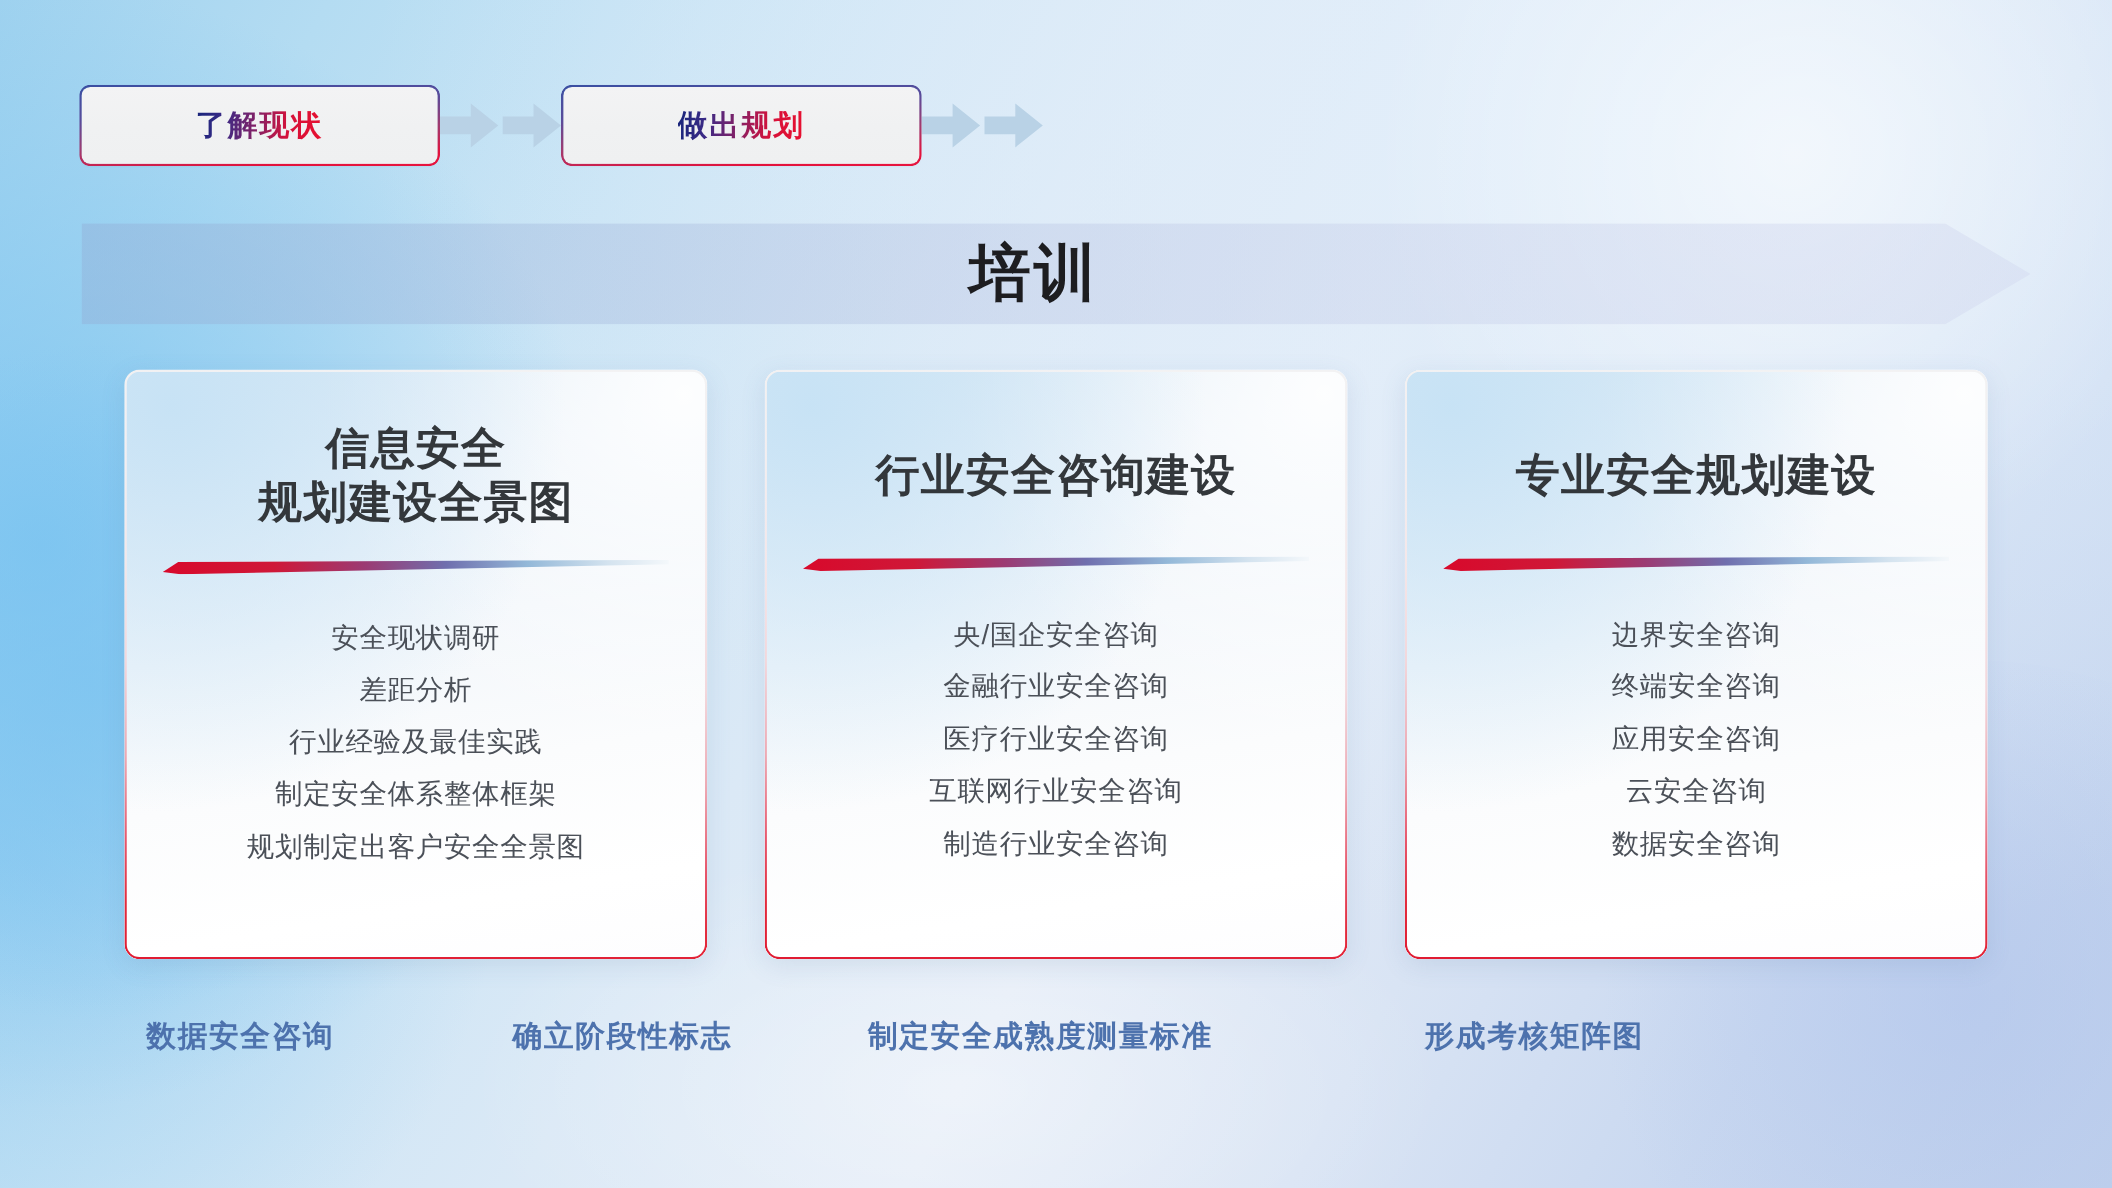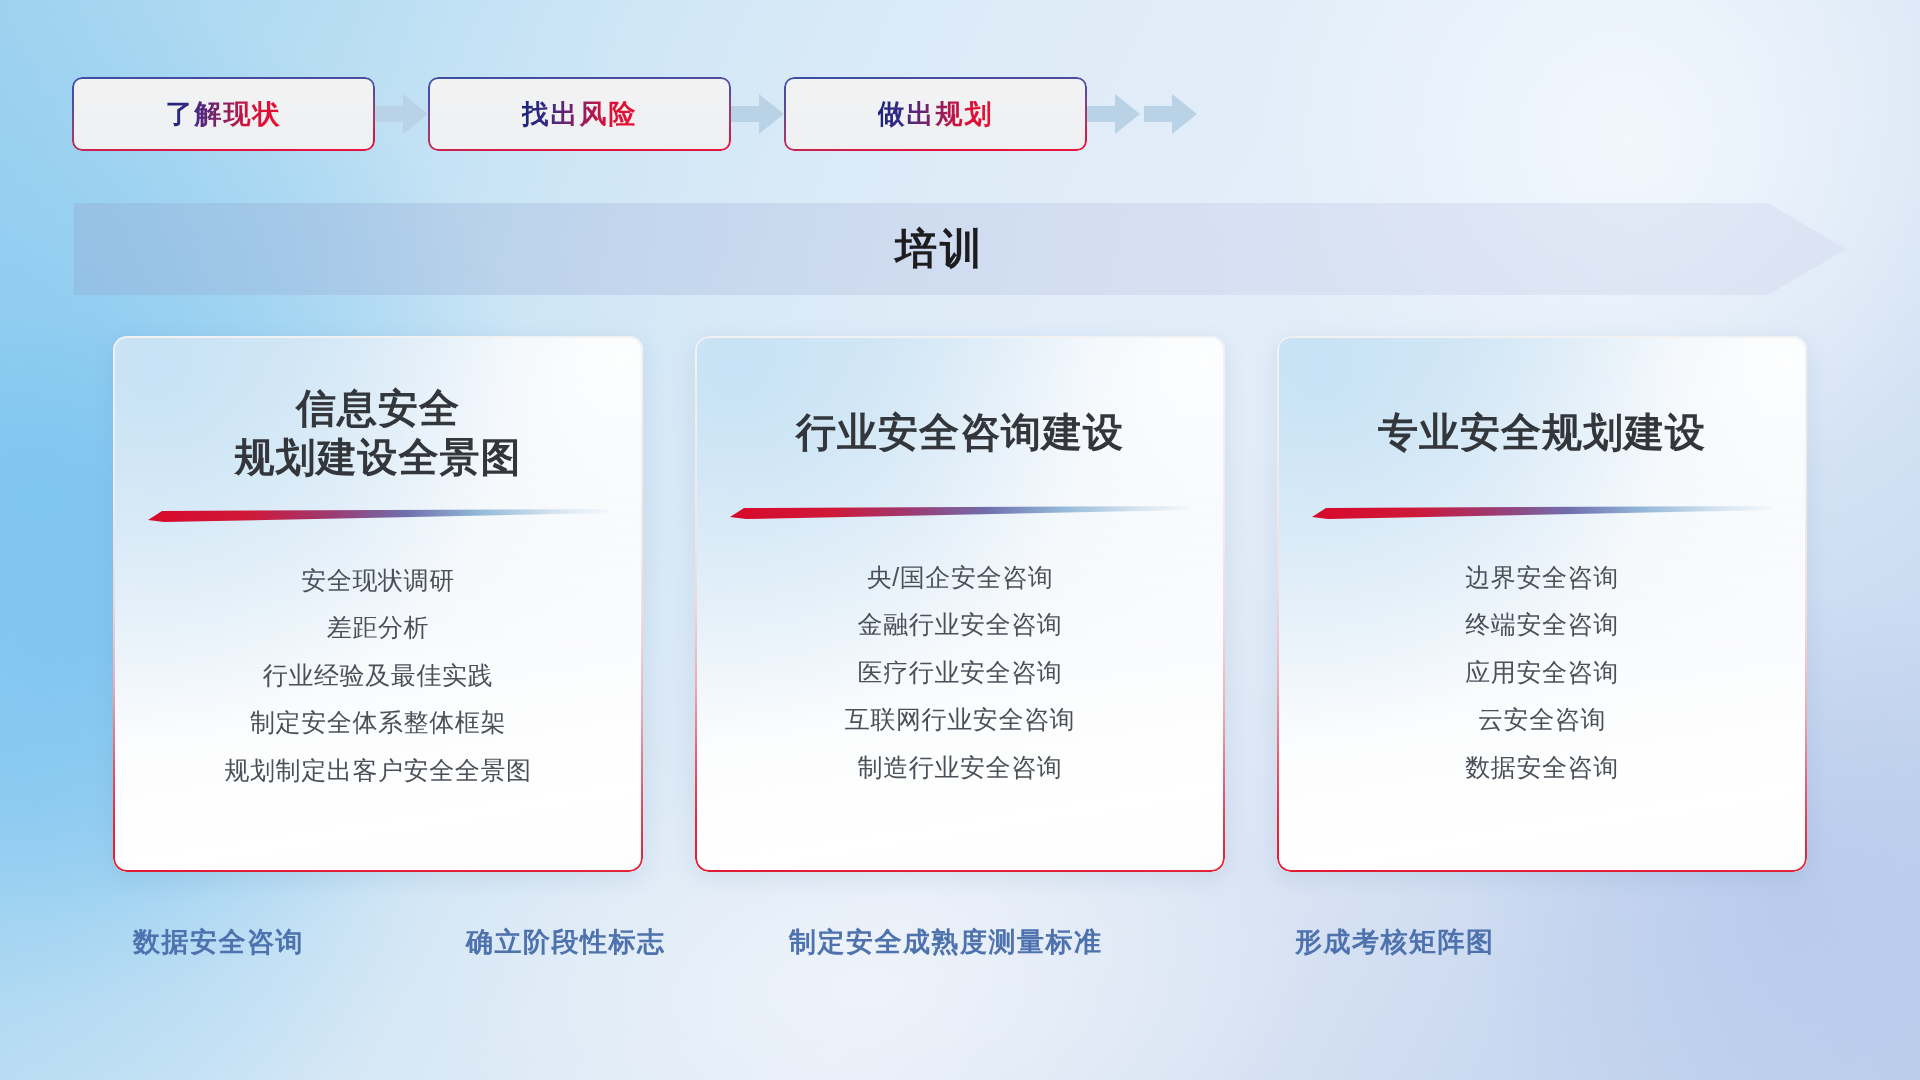--- a/index.html
+++ b/index.html
@@ -49,21 +49,21 @@
     top: 79px;
     width: 1772px;
     height: 70px;
     display: flex;
     align-items: center;
   }
   .step-wrap { display: flex; align-items: center; }
 
   .step-box {
     position: relative;
-    width: 299px;
+    width: 324px;
     height: 70px;
     border-radius: 8px;
     background: linear-gradient(180deg, #f3f3f4 0%, #f0f1f2 52%, #eff0f1 100%);
     display: flex;
     align-items: center;
     justify-content: center;
     box-shadow: 0 1px 2px rgba(60,90,130,0.10);
   }
   
   .step-box::before {
@@ -122,21 +122,21 @@
     -webkit-clip-path: polygon(0 0, calc(100% - 78px) 0, 100% 50%, calc(100% - 78px) 100%, 0 100%);
             clip-path: polygon(0 0, calc(100% - 78px) 0, 100% 50%, calc(100% - 78px) 100%, 0 100%);
   }
   #banner-title {
     position: absolute;
     inset: 0;
     display: flex;
     align-items: center;
     justify-content: center;
     padding-right: 40px;
-    font-size: 42px;
+    font-size: 56px;
     font-weight: 700;
     color: #1d1d20;
     letter-spacing: 3px;
   }
 
   
   #cards {
     position: absolute;
     left: 113px;
     top: 336px;
@@ -269,23 +269,20 @@
         <span class="step-label">了解现状</span>
       </div>
       <div class="step-arrow">
         <svg width="57" height="48" viewBox="0 0 57 48" aria-hidden="true">
           <path d="M2 16 H30 V4 L55 24 L30 44 V32 H2 Z" fill="#b9d2e6"></path>
         </svg>
       </div>
     </div>
 
     <div class="step-wrap">
-      <div class="step-box">
-        <span class="step-label">找出风险</span>
-      </div>
       <div class="step-arrow">
         <svg width="57" height="48" viewBox="0 0 57 48" aria-hidden="true">
           <path d="M2 16 H30 V4 L55 24 L30 44 V32 H2 Z" fill="#b9d2e6"></path>
         </svg>
       </div>
     </div>
 
     <div class="step-wrap">
       <div class="step-box">
         <span class="step-label">做出规划</span>

